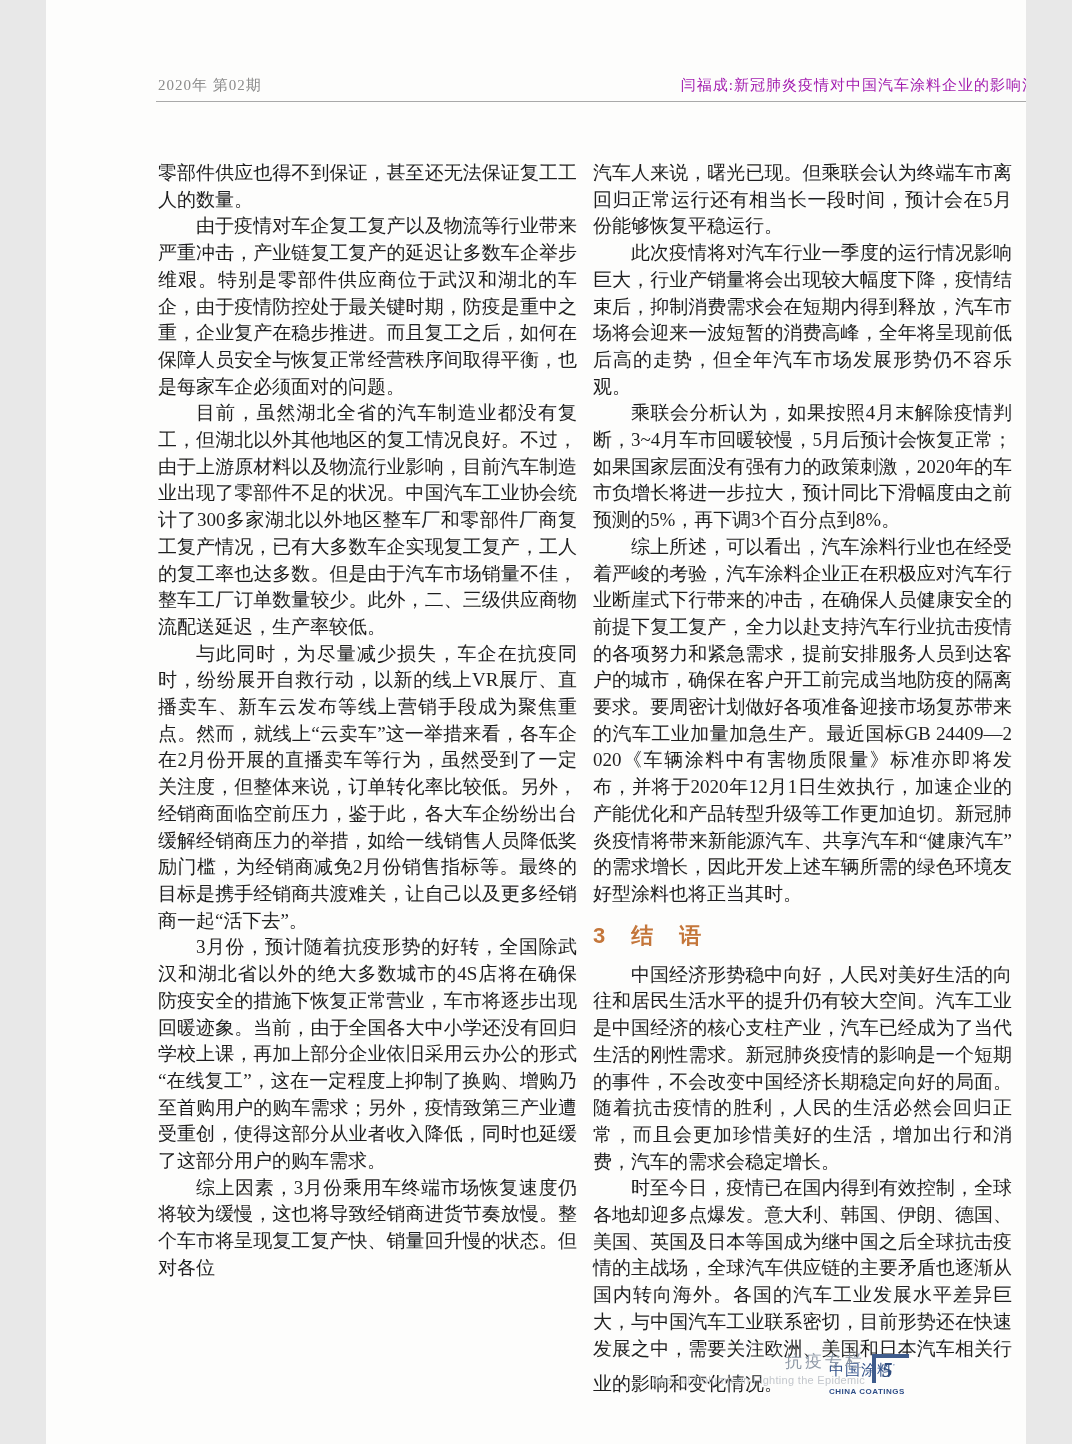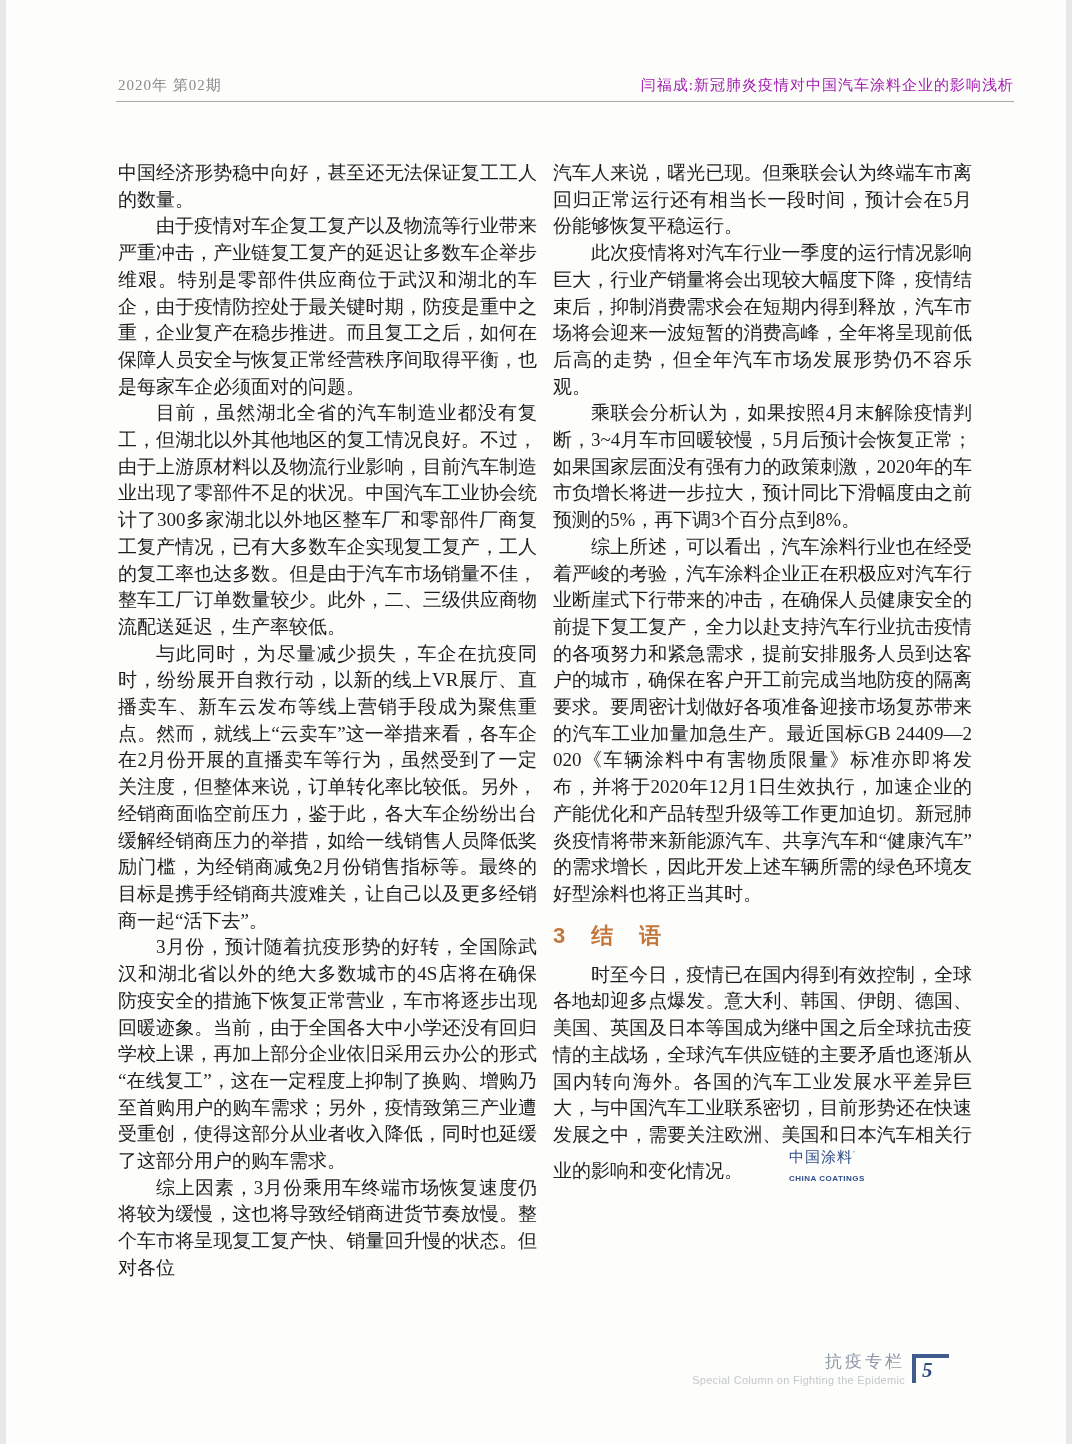--- a/index.html
+++ b/index.html
@@ -1,18 +1,18 @@
 <!DOCTYPE html>
 <html lang="zh"><head>
 <meta charset="utf-8">
 <style>
   html,body { margin:0; padding:0; background:#e8e8e8; }
   .page {
     position:relative;
-    width:1060px; height:1444px;
+    width:980px; height:1444px;
     margin:0 auto;
     background:#fdfdfc;
     font-family:"Liberation Serif","DejaVu Serif",serif;
     color:#1e1e1e;
     overflow:hidden;
   }
 
   
   .header {
     position:absolute; top:76px; left:112px; width:896px;
@@ -96,39 +96,40 @@
 
   <div class="header">
     <span class="header-issue">2020年 第02期</span>
     <span class="header-title">闫福成:新冠肺炎疫情对中国汽车涂料企业的影响浅析</span>
   </div>
   <div class="header-rule"></div>
 
   <div class="columns">
 
     <div class="col">
-      <p class="para">中国经济形势稳中向好，甚至还无法保证复工工人的数量。</p>
+      <p class="para">零部件供应也得不到保证，甚至还无法保证复工工人的数量。</p>
       <p class="para indent">由于疫情对车企复工复产以及物流等行业带来严重冲击，产业链复工复产的延迟让多数车企举步维艰。特别是零部件供应商位于武汉和湖北的车企，由于疫情防控处于最关键时期，防疫是重中之重，企业复产在稳步推进。而且复工之后，如何在保障人员安全与恢复正常经营秩序间取得平衡，也是每家车企必须面对的问题。</p>
       <p class="para indent">目前，虽然湖北全省的汽车制造业都没有复工，但湖北以外其他地区的复工情况良好。不过，由于上游原材料以及物流行业影响，目前汽车制造业出现了零部件不足的状况。中国汽车工业协会统计了300多家湖北以外地区整车厂和零部件厂商复工复产情况，已有大多数车企实现复工复产，工人的复工率也达多数。但是由于汽车市场销量不佳，整车工厂订单数量较少。此外，二、三级供应商物流配送延迟，生产率较低。</p>
       <p class="para indent">与此同时，为尽量减少损失，车企在抗疫同时，纷纷展开自救行动，以新的线上VR展厅、直播卖车、新车云发布等线上营销手段成为聚焦重点。然而，就线上“云卖车”这一举措来看，各车企在2月份开展的直播卖车等行为，虽然受到了一定关注度，但整体来说，订单转化率比较低。另外，经销商面临空前压力，鉴于此，各大车企纷纷出台缓解经销商压力的举措，如给一线销售人员降低奖励门槛，为经销商减免2月份销售指标等。最终的目标是携手经销商共渡难关，让自己以及更多经销商一起“活下去”。</p>
       <p class="para indent">3月份，预计随着抗疫形势的好转，全国除武汉和湖北省以外的绝大多数城市的4S店将在确保防疫安全的措施下恢复正常营业，车市将逐步出现回暖迹象。当前，由于全国各大中小学还没有回归学校上课，再加上部分企业依旧采用云办公的形式“在线复工”，这在一定程度上抑制了换购、增购乃至首购用户的购车需求；另外，疫情致第三产业遭受重创，使得这部分从业者收入降低，同时也延缓了这部分用户的购车需求。</p>
       <p class="para indent">综上因素，3月份乘用车终端市场恢复速度仍将较为缓慢，这也将导致经销商进货节奏放慢。整个车市将呈现复工复产快、销量回升慢的状态。但对各位</p>
     </div>
 
     <div class="col">
       <p class="para">汽车人来说，曙光已现。但乘联会认为终端车市离回归正常运行还有相当长一段时间，预计会在5月份能够恢复平稳运行。</p>
       <p class="para indent">此次疫情将对汽车行业一季度的运行情况影响巨大，行业产销量将会出现较大幅度下降，疫情结束后，抑制消费需求会在短期内得到释放，汽车市场将会迎来一波短暂的消费高峰，全年将呈现前低后高的走势，但全年汽车市场发展形势仍不容乐观。</p>
       <p class="para indent">乘联会分析认为，如果按照4月末解除疫情判断，3~4月车市回暖较慢，5月后预计会恢复正常；如果国家层面没有强有力的政策刺激，2020年的车市负增长将进一步拉大，预计同比下滑幅度由之前预测的5%，再下调3个百分点到8%。</p>
       <p class="para indent">综上所述，可以看出，汽车涂料行业也在经受着严峻的考验，汽车涂料企业正在积极应对汽车行业断崖式下行带来的冲击，在确保人员健康安全的前提下复工复产，全力以赴支持汽车行业抗击疫情的各项努力和紧急需求，提前安排服务人员到达客户的城市，确保在客户开工前完成当地防疫的隔离要求。要周密计划做好各项准备迎接市场复苏带来的汽车工业加量加急生产。最近国标GB 24409—2020《车辆涂料中有害物质限量》标准亦即将发布，并将于2020年12月1日生效执行，加速企业的产能优化和产品转型升级等工作更加迫切。新冠肺炎疫情将带来新能源汽车、共享汽车和“健康汽车”的需求增长，因此开发上述车辆所需的绿色环境友好型涂料也将正当其时。</p>
 
       <h2 class="section-heading">
         <span class="sec-num">3</span>
         <span class="sec-title">结　语</span>
       </h2>
 
+      <p class="para indent">中国经济形势稳中向好，人民对美好生活的向往和居民生活水平的提升仍有较大空间。汽车工业是中国经济的核心支柱产业，汽车已经成为了当代生活的刚性需求。新冠肺炎疫情的影响是一个短期的事件，不会改变中国经济长期稳定向好的局面。随着抗击疫情的胜利，人民的生活必然会回归正常，而且会更加珍惜美好的生活，增加出行和消费，汽车的需求会稳定增长。</p>
       <p class="para indent"><span>时至今日，疫情已在国内得到有效控制，全球各地却迎多点爆发。意大利、韩国、伊朗、德国、美国、英国及日本等国成为继中国之后全球抗击疫情的主战场，全球汽车供应链的主要矛盾也逐渐从国内转向海外。各国的汽车工业发展水平差异巨大，与中国汽车工业联系密切，目前形势还在快速发展之中，需要关注欧洲、美国和日本汽车相关行业的影响和变化情况。</span><span class="logo">
           <span class="logo-cn-row"><span>中国涂料</span><span class="logo-tm">’</span></span>
           <span class="logo-en">CHINA COATINGS</span>
         </span></p>
     </div>
 
   </div>
 
   <div class="footer">
     <div class="footer-text">

